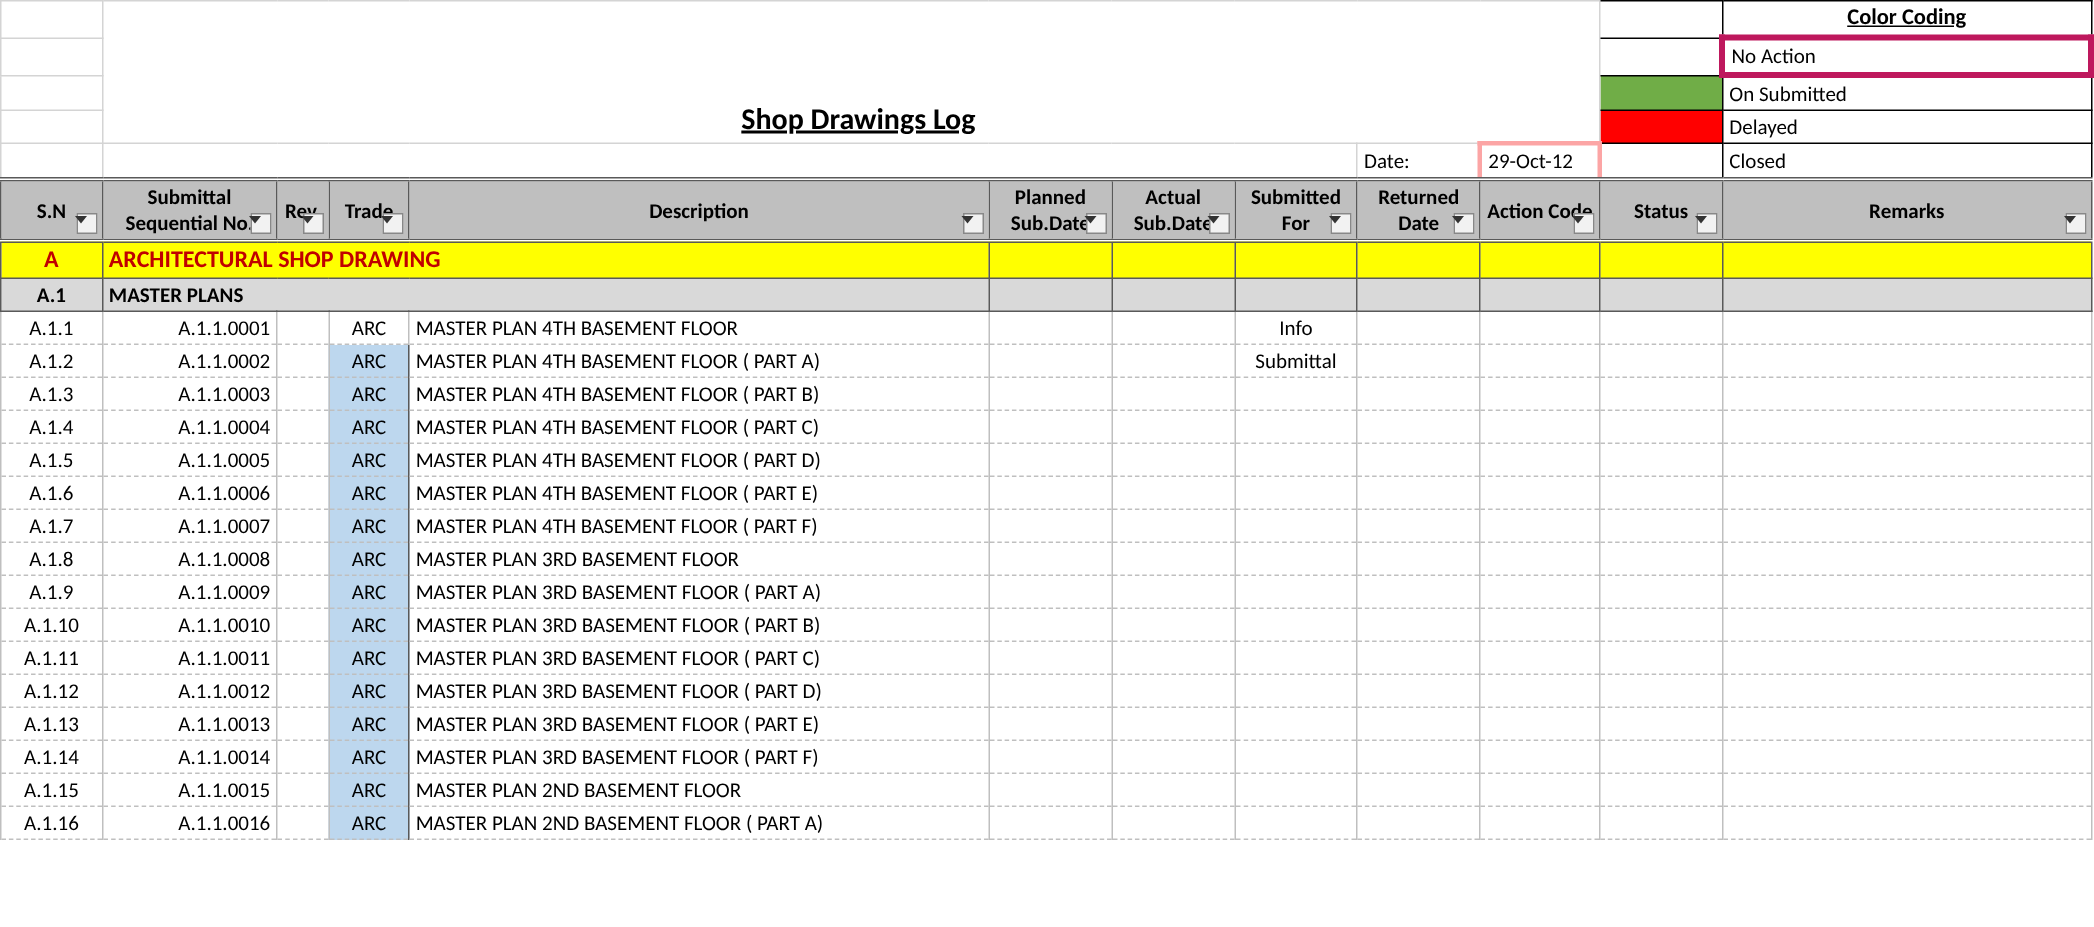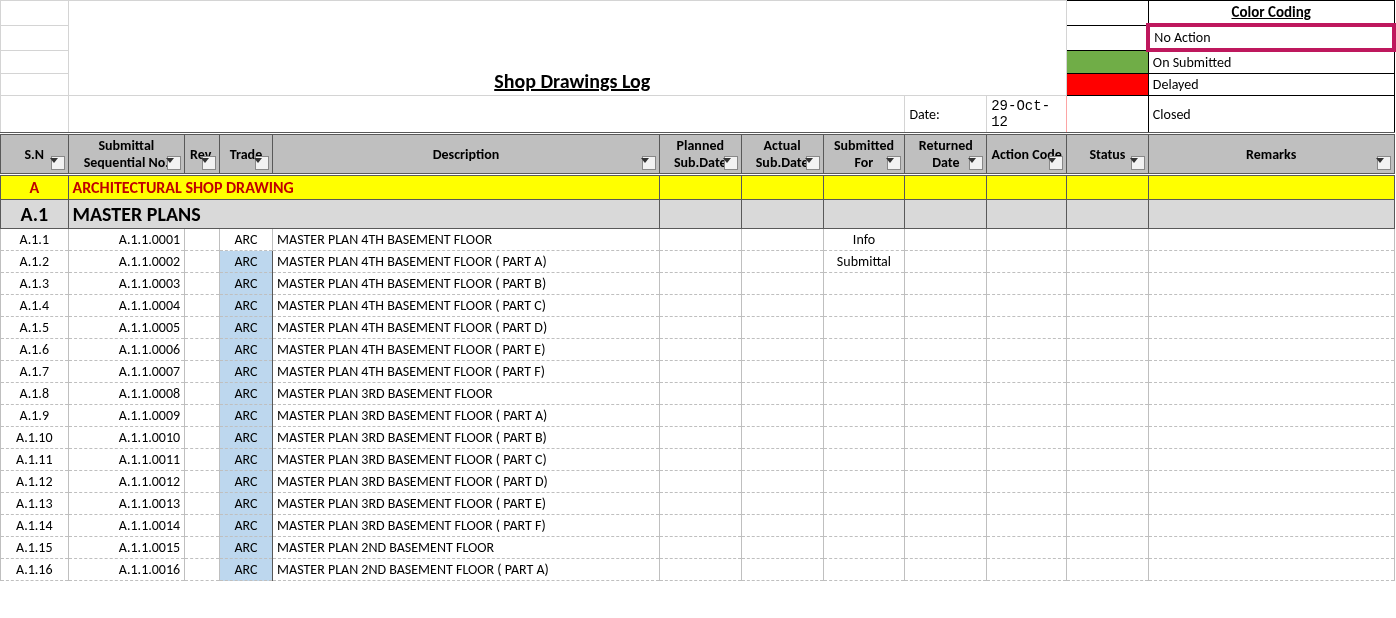--- a/index.html
+++ b/index.html
@@ -66,21 +66,21 @@
     color:#c00000;
     font-size:16px;
     border:1px solid #595959;
     border-top:3px double #595959;
     border-bottom:1px solid #595959;
   }
   .sec-a td.first{ text-align:center;}
   .sub-sec td{
      background:#d9d9d9;
      font-weight:bold;
-     font-size:20px;
+     font-size:14px;
      border:1px solid #595959;
   }
   .sub-sec td.first{text-align:center;}
   .data-row td{
     border-top:1px dashed #bfbfbf;
     border-bottom:1px dashed #bfbfbf;
     border-left:1px solid #bfbfbf;
     border-right:1px solid #bfbfbf;
   }
   .data-row td.sn{text-align:center;}
@@ -133,21 +133,21 @@
   </tr>
   <tr class="top-empty">
     <td></td>
     <td class="red-sw" style="border:1px solid #000;"></td>
     <td class="box-border" style="border:1px solid #000;">Delayed</td>
   </tr>
   <tr class="top-empty">
     <td></td>
     <td colspan="7"></td>
     <td class="date-lbl">Date:</td>
-    <td style="border:1px solid #fca5a5;font-family:Liberation Mono, monospace;">29-Oct-12</td>
+    <td style="border:3px solid #fca5a5;">29-Oct-12</td>
     <td style="border:1px solid #000;"></td>
     <td class="box-border" style="border:1px solid #000;">Closed</td>
   </tr>
 
   <tr>
     <th class="hdr"><span>S.N</span><span class="filter-box">
             <span class="filter"></span>
           </span></th>
     <th class="hdr"><span>Submittal Sequential No.</span><span class="filter-box">
             <span class="filter"></span>

